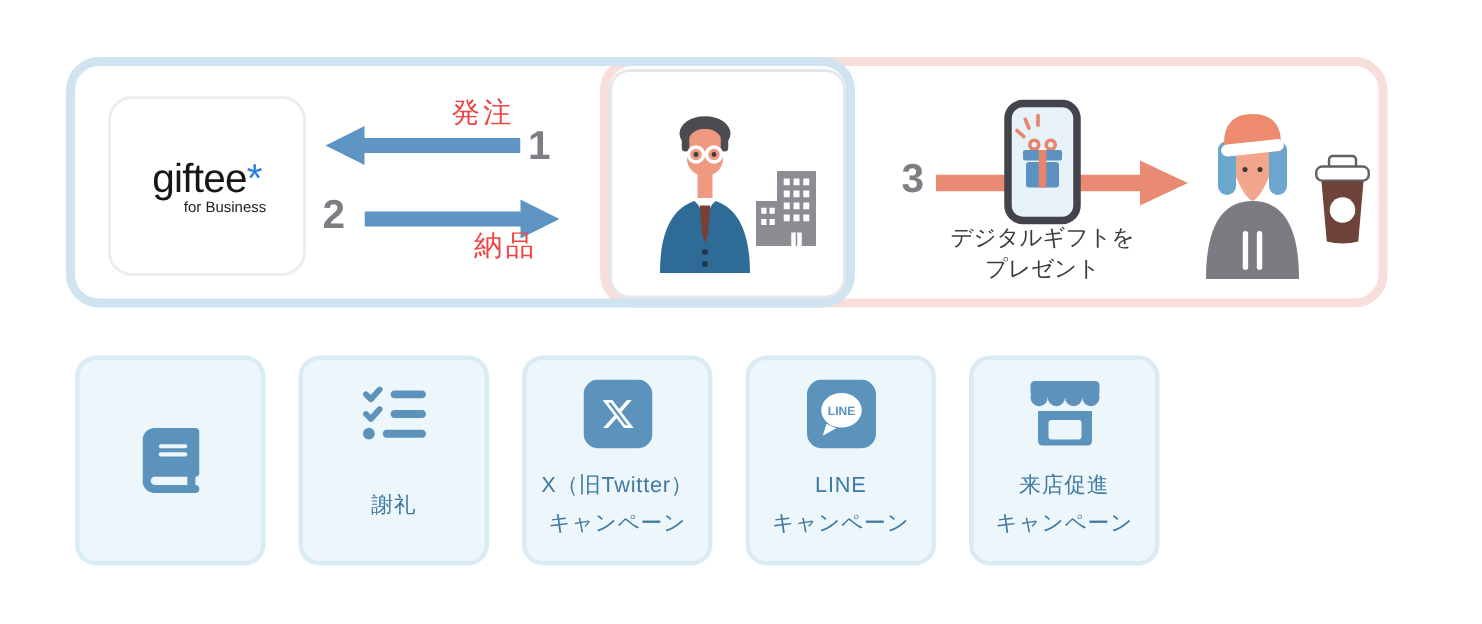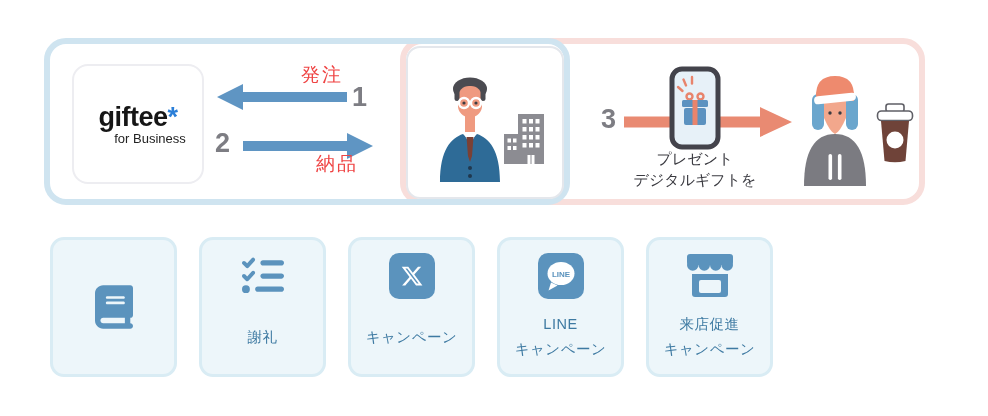--- a/index.html
+++ b/index.html
@@ -9,23 +9,23 @@
   }
   
   .panel { position:absolute; box-sizing:border-box; border-radius:22px; background:transparent; }
   .panel-blue { left:44px; top:38px; width:526px; height:167px; border:6px solid #cfe4f0; z-index:2; }
   .panel-pink { left:400px; top:38px; width:525px; height:167px; border:6px solid #f8dedb; z-index:1; }
   .giftee-card {
     position:absolute; left:72px; top:64px; width:128px; height:116px; background:#fff;
     border:2px solid #ededf1; border-radius:16px; z-index:3;
     display:flex; flex-direction:column; align-items:center; justify-content:center;
   }
-  .brand-line { font-size:27px; font-weight:bold; color:#161616; letter-spacing:-0.5px; line-height:28px; }
+  .brand-line { font-size:27px; font-weight:normal; color:#161616; letter-spacing:-0.5px; line-height:28px; }
   .brand-asterisk { color:#2b7fd8; }
-  .brand-sub { font-size:13px; color:#232323; transform:translateX(12px); }
+  .brand-sub { font-size:10px; color:#232323; transform:translateX(12px); }
   .client-card {
     position:absolute; left:406px; top:46px; width:158px; height:153px; background:#fff;
     border:2px solid #e4e7ec; border-radius:14px; box-sizing:border-box; z-index:3;
   }
   .num { position:absolute; font-size:27px; font-weight:bold; color:#7d7d83; z-index:4; }
   #num-1 { left:352px; top:82px; }
   #num-2 { left:215px; top:128px; }
   #num-3 { left:601px; top:104px; }
   .jp-label { position:absolute; font-size:19px; color:#ef4444; font-weight:500; letter-spacing:2px; z-index:4; }
   #label-order { left:282px; top:62px; width:80px; text-align:center; }
@@ -136,22 +136,22 @@
         <line x1="14.5" y1="13.5" x2="17" y2="19.5"></line>
         <line x1="23" y1="11" x2="23" y2="17.5"></line>
       </g>
       <circle cx="20.5" cy="30.5" r="3" fill="none" stroke="#e8846c" stroke-width="2.4"></circle>
       <circle cx="31.5" cy="30.5" r="3" fill="none" stroke="#e8846c" stroke-width="2.4"></circle>
       <rect x="13" y="34" width="26" height="7" rx="1.5" fill="#5b92c0"></rect>
       <rect x="15" y="42" width="22" height="17" rx="2" fill="#5b92c0"></rect>
       <rect x="23.5" y="34" width="5" height="25" fill="#e8846c"></rect>
     </svg>
     <div id="gift-caption">
+      <div>デジタルギフトを</div>
       <div>プレゼント</div>
-      <div>デジタルギフトを</div>
     </div>
 
     <svg id="consumer" width="70" height="118" viewBox="0 0 70 118">
       <rect x="12" y="26" width="12" height="36" rx="6" fill="#6ba6cd"></rect>
       <rect x="46" y="26" width="12" height="36" rx="6" fill="#6ba6cd"></rect>
       <path d="M4 118 C4 84 14 66 35 66 C56 66 66 84 66 118 Z" fill="#7b7b81"></path>
       <rect x="28.5" y="86" width="3.6" height="26" rx="1.8" fill="#ffffff"></rect>
       <rect x="37.9" y="86" width="3.6" height="26" rx="1.8" fill="#ffffff"></rect>
       <path d="M24 24 H46 V50 Q40 64 35 66 Q30 64 24 50 Z" fill="#f2a78c"></path>
       <path d="M16 30 Q15 8 35 8 Q55 8 54 30 L54 33 H16 Z" fill="#ee8a6e"></path>
@@ -191,20 +191,21 @@
     <div class="uc-card">
       <div class="uc-icon">
         <svg width="46" height="46" viewBox="0 0 46 46">
           <rect width="46" height="46" rx="10" fill="#5b93bd"></rect>
           <g transform="translate(11.5,11.5) scale(0.96)">
             <path fill="#ffffff" d="M18.244 2.25h3.308l-7.227 8.26 8.502 11.24H16.17l-5.214-6.817L4.99 21.75H1.68l7.73-8.835L1.254 2.25H8.08l4.713 6.231zm-1.161 17.52h1.833L7.084 4.126H5.117z"></path>
           </g>
         </svg>
       </div>
       <div class="uc-text">
+        <span>X（旧Twitter）</span>
         <span>キャンペーン</span>
       </div>
     </div>
 
     <div class="uc-card">
       <div class="uc-icon">
         <svg width="46" height="46" viewBox="0 0 46 46">
           <rect width="46" height="46" rx="10" fill="#5b93bd"></rect>
           <ellipse cx="23" cy="20.5" rx="13.5" ry="11.5" fill="#ffffff"></ellipse>
           <polygon points="13,29.5 10.5,37.5 19.5,32.5" fill="#ffffff"></polygon>

